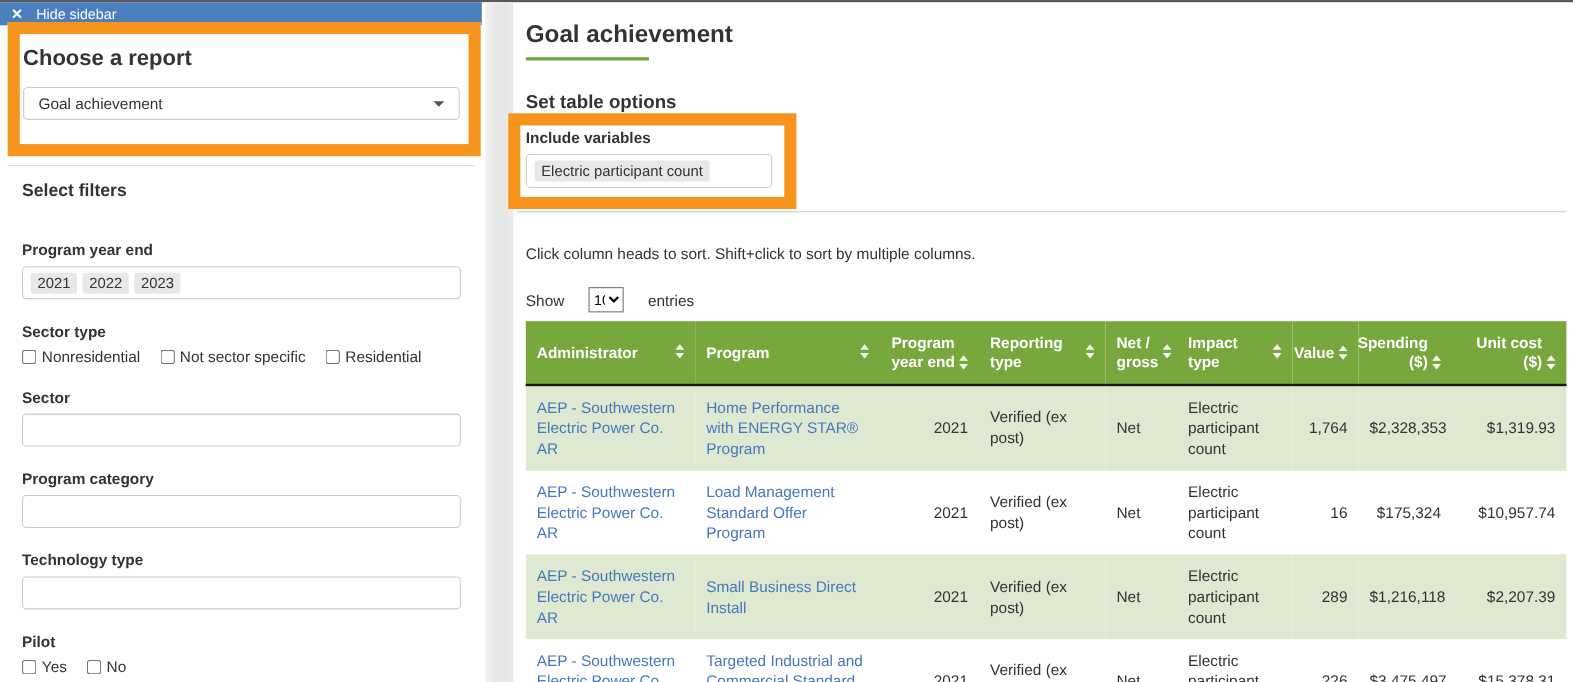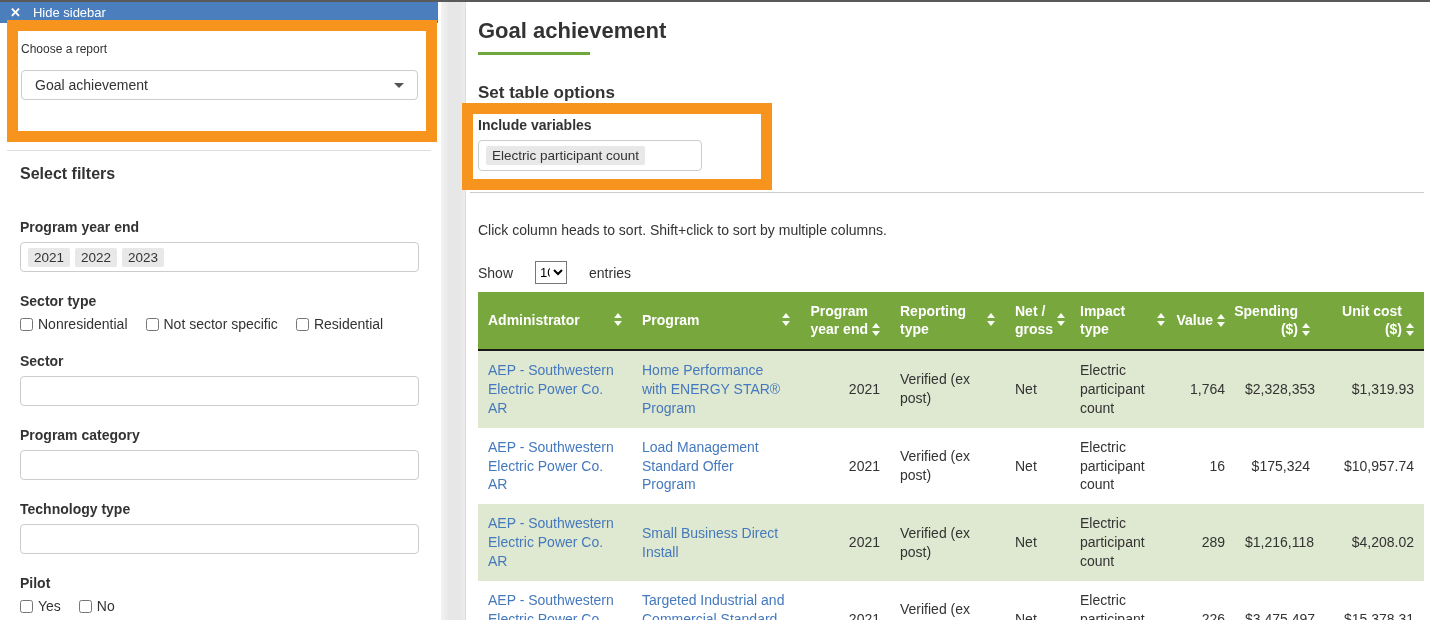--- a/index.html
+++ b/index.html
@@ -15,21 +15,21 @@
   #top-border{left:0;top:0;width:1430px;height:2px;background:#58595b;}
 
   
   #sidebar{left:0;top:2px;width:438px;height:618px;background:#fff;}
   #sidebar-header{height:21px;background:var(--blue);color:#fff;display:flex;
     align-items:center;padding:0 10px;font-size:13px;cursor:pointer;}
   #sidebar-header .x{font-size:13px;margin-right:12px;font-weight:bold;}
 
   #hl1{left:7px;top:20px;width:430px;height:122px;border:11px solid var(--orange);
     background:#fff;padding:11px 2px 0 3px;}
-  .report-heading{font-size:12px;font-weight:normal;color:var(--text);}
+  .report-heading{font-size:20px;font-weight:bold;color:var(--text);}
   .select-box{margin-top:14px;height:30px;width:397px;border:1px solid #ccc;
     border-radius:4px;background:#fff;display:flex;align-items:center;
     justify-content:space-between;padding:0 13px;font-size:14px;cursor:pointer;}
   .caret-down{width:0;height:0;border-left:5px solid transparent;
     border-right:5px solid transparent;border-top:5px solid #555;}
 
   #sidebar-divider{left:7px;top:150px;width:424px;height:1px;background:#ddd;}
 
   #filters{left:20px;top:165px;width:399px;}
   .filters-heading{font-size:16px;font-weight:bold;margin-bottom:36px;}
@@ -46,21 +46,21 @@
   
   #sidebar-scrollbar{left:441px;top:2px;width:25px;height:618px;
     background:linear-gradient(to right,#f2f2f2,#e7e7e7 35%,#e7e7e7 80%,#ececec);
     border-right:1px solid #dcdcdc;}
 
   
   #page-title{left:478px;top:18px;font-size:22px;font-weight:bold;}
   #title-underline{left:478px;top:52px;width:112px;height:3px;background:var(--underline);}
   #options-heading{left:478px;top:83px;font-size:17px;font-weight:bold;}
 
-  #hl2{left:462px;top:103px;width:310px;height:87px;border:11px solid var(--orange);
+  #hl2{left:462px;top:103px;width:262px;height:87px;border:11px solid var(--orange);
     background:#fff;padding:3px 0 0 5px;}
   .iv-label{font-size:14px;font-weight:bold;}
   .iv-input{margin-top:7px;width:224px;min-height:31px;border:1px solid #ccc;
     border-radius:4px;display:flex;align-items:center;padding:3px 7px;background:#fff;}
 
   #main-divider{left:470px;top:192px;width:954px;height:1px;background:#ccc;}
   #sort-hint{left:478px;top:222px;font-size:14px;}
   #show-row{left:478px;top:261px;display:flex;align-items:center;gap:22px;font-size:14px;}
   #entries-select{width:32px;height:23px;font-size:13px;font-family:"Liberation Sans",sans-serif;
     border:1px solid #767676;background:#fff;}
@@ -314,21 +314,21 @@
       </tr>
       <tr class="odd">
         <td><a>AEP - Southwestern Electric Power Co. AR</a></td>
         <td><a>Small Business Direct Install</a></td>
         <td class="num">2021</td>
         <td>Verified (ex post)</td>
         <td>Net</td>
         <td>Electric participant count</td>
         <td class="num">289</td>
         <td class="num">$1,216,118</td>
-        <td class="num">$4,208.02</td>
+        <td class="num">$2,207.39</td>
       </tr>
       <tr>
         <td><a>AEP - Southwestern Electric Power Co. AR</a></td>
         <td><a>Targeted Industrial and Commercial Standard Offer Program</a></td>
         <td class="num">2021</td>
         <td>Verified (ex post)</td>
         <td>Net</td>
         <td>Electric participant count</td>
         <td class="num">226</td>
         <td class="num">$3,475,497</td>

